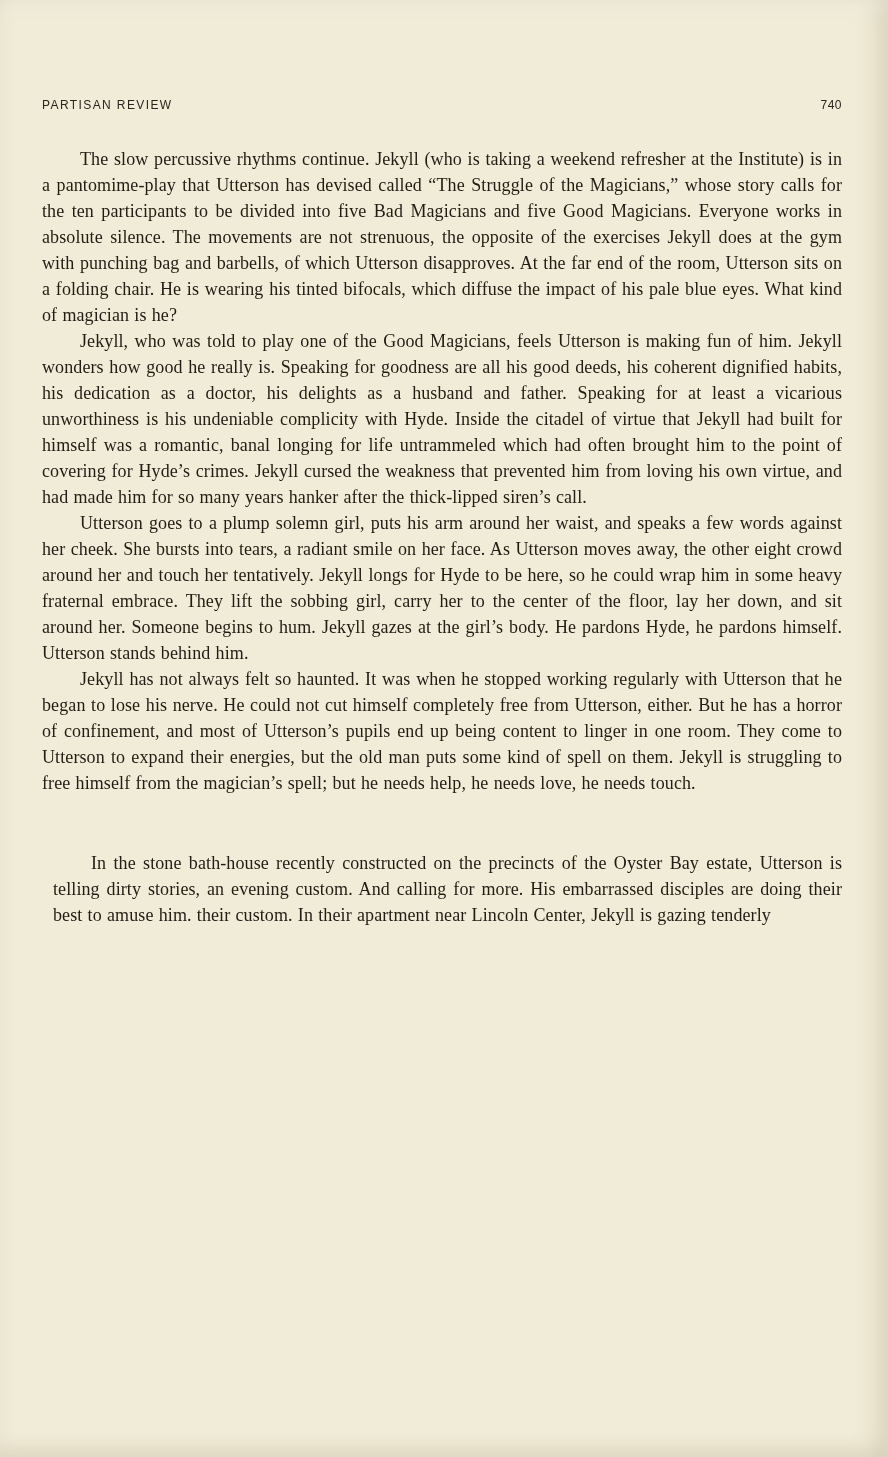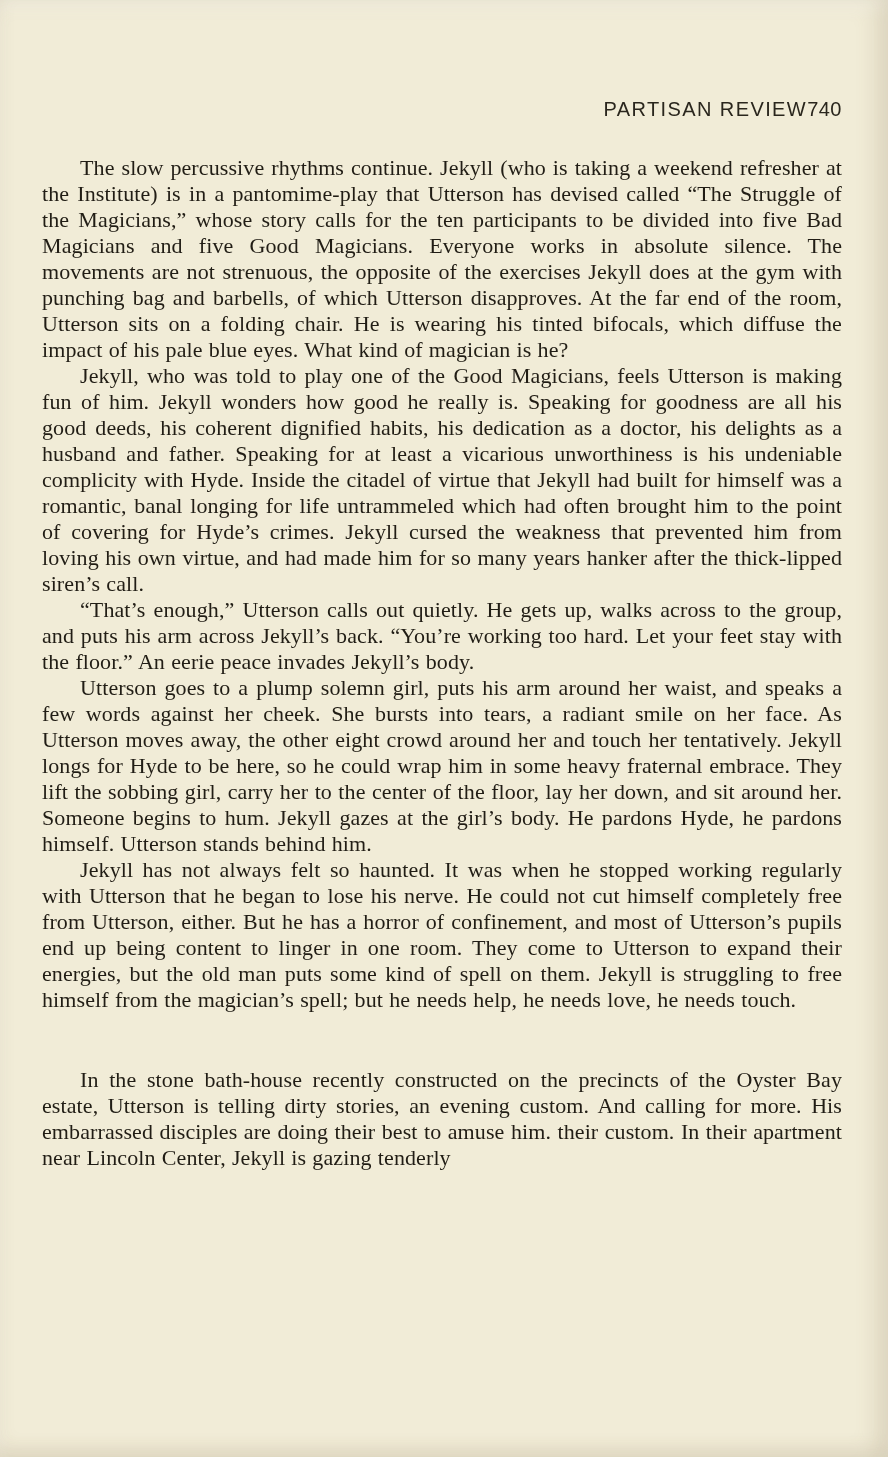--- a/index.html
+++ b/index.html
@@ -16,63 +16,63 @@
     box-shadow: inset -12px 0 22px rgba(110, 92, 55, 0.14),
                 inset 0 -10px 18px rgba(110, 92, 55, 0.07),
                 inset 0 10px 14px rgba(255, 255, 250, 0.35);
     box-sizing: border-box;
     padding: 98px 46px 60px 42px;
     overflow: hidden;
     color: #211d15;
   }
   .page-header {
     display: flex;
-    justify-content: flex-end;
+    justify-content: space-between;
     align-items: baseline;
     font-family: "Liberation Sans", sans-serif;
-    font-size: 20px;
+    font-size: 12px;
     letter-spacing: 1.4px;
     color: #2a261d;
     margin-bottom: 34px;
   }
   .page-header .folio {
     letter-spacing: 0.5px;
   }
   .page-body {
     font-family: "Liberation Serif", serif;
-    font-size: 22px;
+    font-size: 18px;
     line-height: 26px;
     text-align: justify;
     letter-spacing: 0.1px;
     word-spacing: 0.6px;
   }
   .page-body p {
     margin: 0;
     text-indent: 38px;
   }
   .section-break {
     margin-top: 54px;
+    margin-left: 11px;
   }
 </style>
 </head>
 <body>
 
 <div class="page">
 
   <header class="page-header">
     <span class="journal">PARTISAN REVIEW</span>
     <span class="folio">740</span>
   </header>
 
   <main class="page-body">
 
     <section>
       <p>The slow percussive rhythms continue. Jekyll (who is taking a weekend refresher at the Institute) is in a pantomime-play that Utterson has devised called “The Struggle of the Magicians,” whose story calls for the ten participants to be divided into five Bad Magicians and five Good Magicians. Everyone works in absolute silence. The movements are not strenuous, the opposite of the exercises Jekyll does at the gym with punching bag and barbells, of which Utterson disapproves. At the far end of the room, Utterson sits on a folding chair. He is wearing his tinted bifocals, which diffuse the impact of his pale blue eyes. What kind of magician is he?</p>
       <p>Jekyll, who was told to play one of the Good Magicians, feels Utterson is making fun of him. Jekyll wonders how good he really is. Speaking for goodness are all his good deeds, his coherent dignified habits, his dedication as a doctor, his delights as a husband and father. Speaking for at least a vicarious unworthiness is his undeniable complicity with Hyde. Inside the citadel of virtue that Jekyll had built for himself was a romantic, banal longing for life untrammeled which had often brought him to the point of covering for Hyde’s crimes. Jekyll cursed the weakness that prevented him from loving his own virtue, and had made him for so many years hanker after the thick-lipped siren’s call.</p>
-      <p>“That’s enough,” Utterson calls out quietly. He gets up, walks across to the group, and puts his arm across Jekyll’s back. “You’re working too hard. Let your feet stay with the floor.” An eerie peace invades Jekyll’s body.</p>
       <p>Utterson goes to a plump solemn girl, puts his arm around her waist, and speaks a few words against her cheek. She bursts into tears, a radiant smile on her face. As Utterson moves away, the other eight crowd around her and touch her tentatively. Jekyll longs for Hyde to be here, so he could wrap him in some heavy fraternal embrace. They lift the sobbing girl, carry her to the center of the floor, lay her down, and sit around her. Someone begins to hum. Jekyll gazes at the girl’s body. He pardons Hyde, he pardons himself. Utterson stands behind him.</p>
       <p>Jekyll has not always felt so haunted. It was when he stopped working regularly with Utterson that he began to lose his nerve. He could not cut himself completely free from Utterson, either. But he has a horror of confinement, and most of Utterson’s pupils end up being content to linger in one room. They come to Utterson to expand their energies, but the old man puts some kind of spell on them. Jekyll is struggling to free himself from the magician’s spell; but he needs help, he needs love, he needs touch.</p>
     </section>
 
     <section class="section-break">
       <p>In the stone bath-house recently constructed on the precincts of the Oyster Bay estate, Utterson is telling dirty stories, an evening custom. And calling for more. His embarrassed disciples are doing their best to amuse him. their custom. In their apartment near Lincoln Center, Jekyll is gazing tenderly</p>
     </section>
 
   </main>
 

